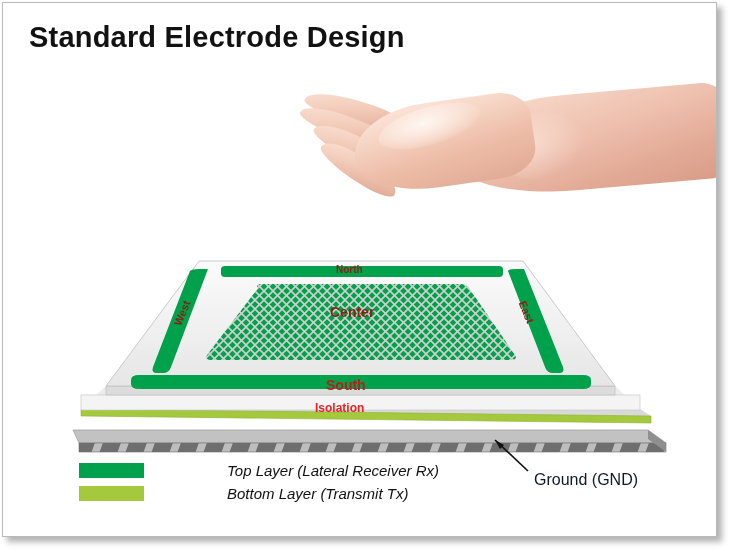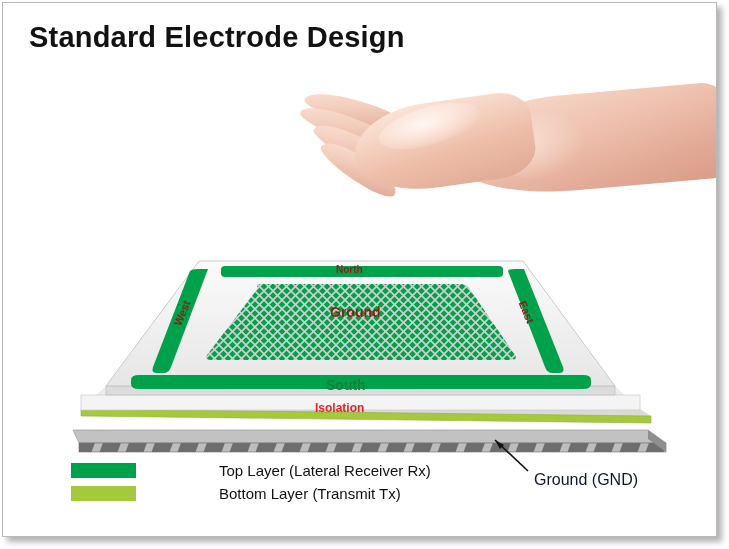--- a/index.html
+++ b/index.html
@@ -127,21 +127,21 @@
     color: #8a1f14;
   }
   #label-center {
     left: 327px; top: 301px;
     font-size: 14px;
     color: #8a1f14;
   }
   #label-south {
     left: 323px; top: 374px;
     font-size: 14px;
-    color: #15803d;
+    color: #b91c1c;
   }
   #label-isolation {
     left: 312px; top: 398px;
     font-size: 12px;
     color: #ee2222;
   }
   #label-west {
     left: 166px; top: 304px;
     font-size: 11px;
     color: #8a1f14;
@@ -161,22 +161,23 @@
     position: absolute;
     left: 531px; top: 468px;
     font-size: 16px;
     color: #0f172a;
     white-space: nowrap;
   }
 
   
   #legend {
     position: absolute;
-    left: 68px;
+    left: 76px;
     top: 456px;
+    font-style: italic;
   }
   .legend-row {
     display: flex;
     align-items: center;
     height: 23px;
   }
   .legend-swatch {
     width: 65px;
     height: 15px;
     flex: 0 0 auto;
@@ -273,21 +274,21 @@
       </g>
 
       <g>
         <line x1="525" y1="468" x2="492" y2="437" stroke="#111111" stroke-width="1.6"></line>
         <polygon points="492,437 501,442 497,446" fill="#111111"></polygon>
       </g>
     </svg>
   </div>
 
   <div class="board-label" id="label-north">North</div>
-  <div class="board-label" id="label-center">Ground</div>
+  <div class="board-label" id="label-center">Center</div>
   <div class="board-label" id="label-south">South</div>
   <div class="board-label" id="label-isolation">Isolation</div>
   <div class="board-label" id="label-west">West</div>
   <div class="board-label" id="label-east">East</div>
 
   <div id="label-ground">Ground (GND)</div>
 
   <div id="legend">
     <div class="legend-row">
       <span class="legend-swatch swatch-solid-green"></span>

